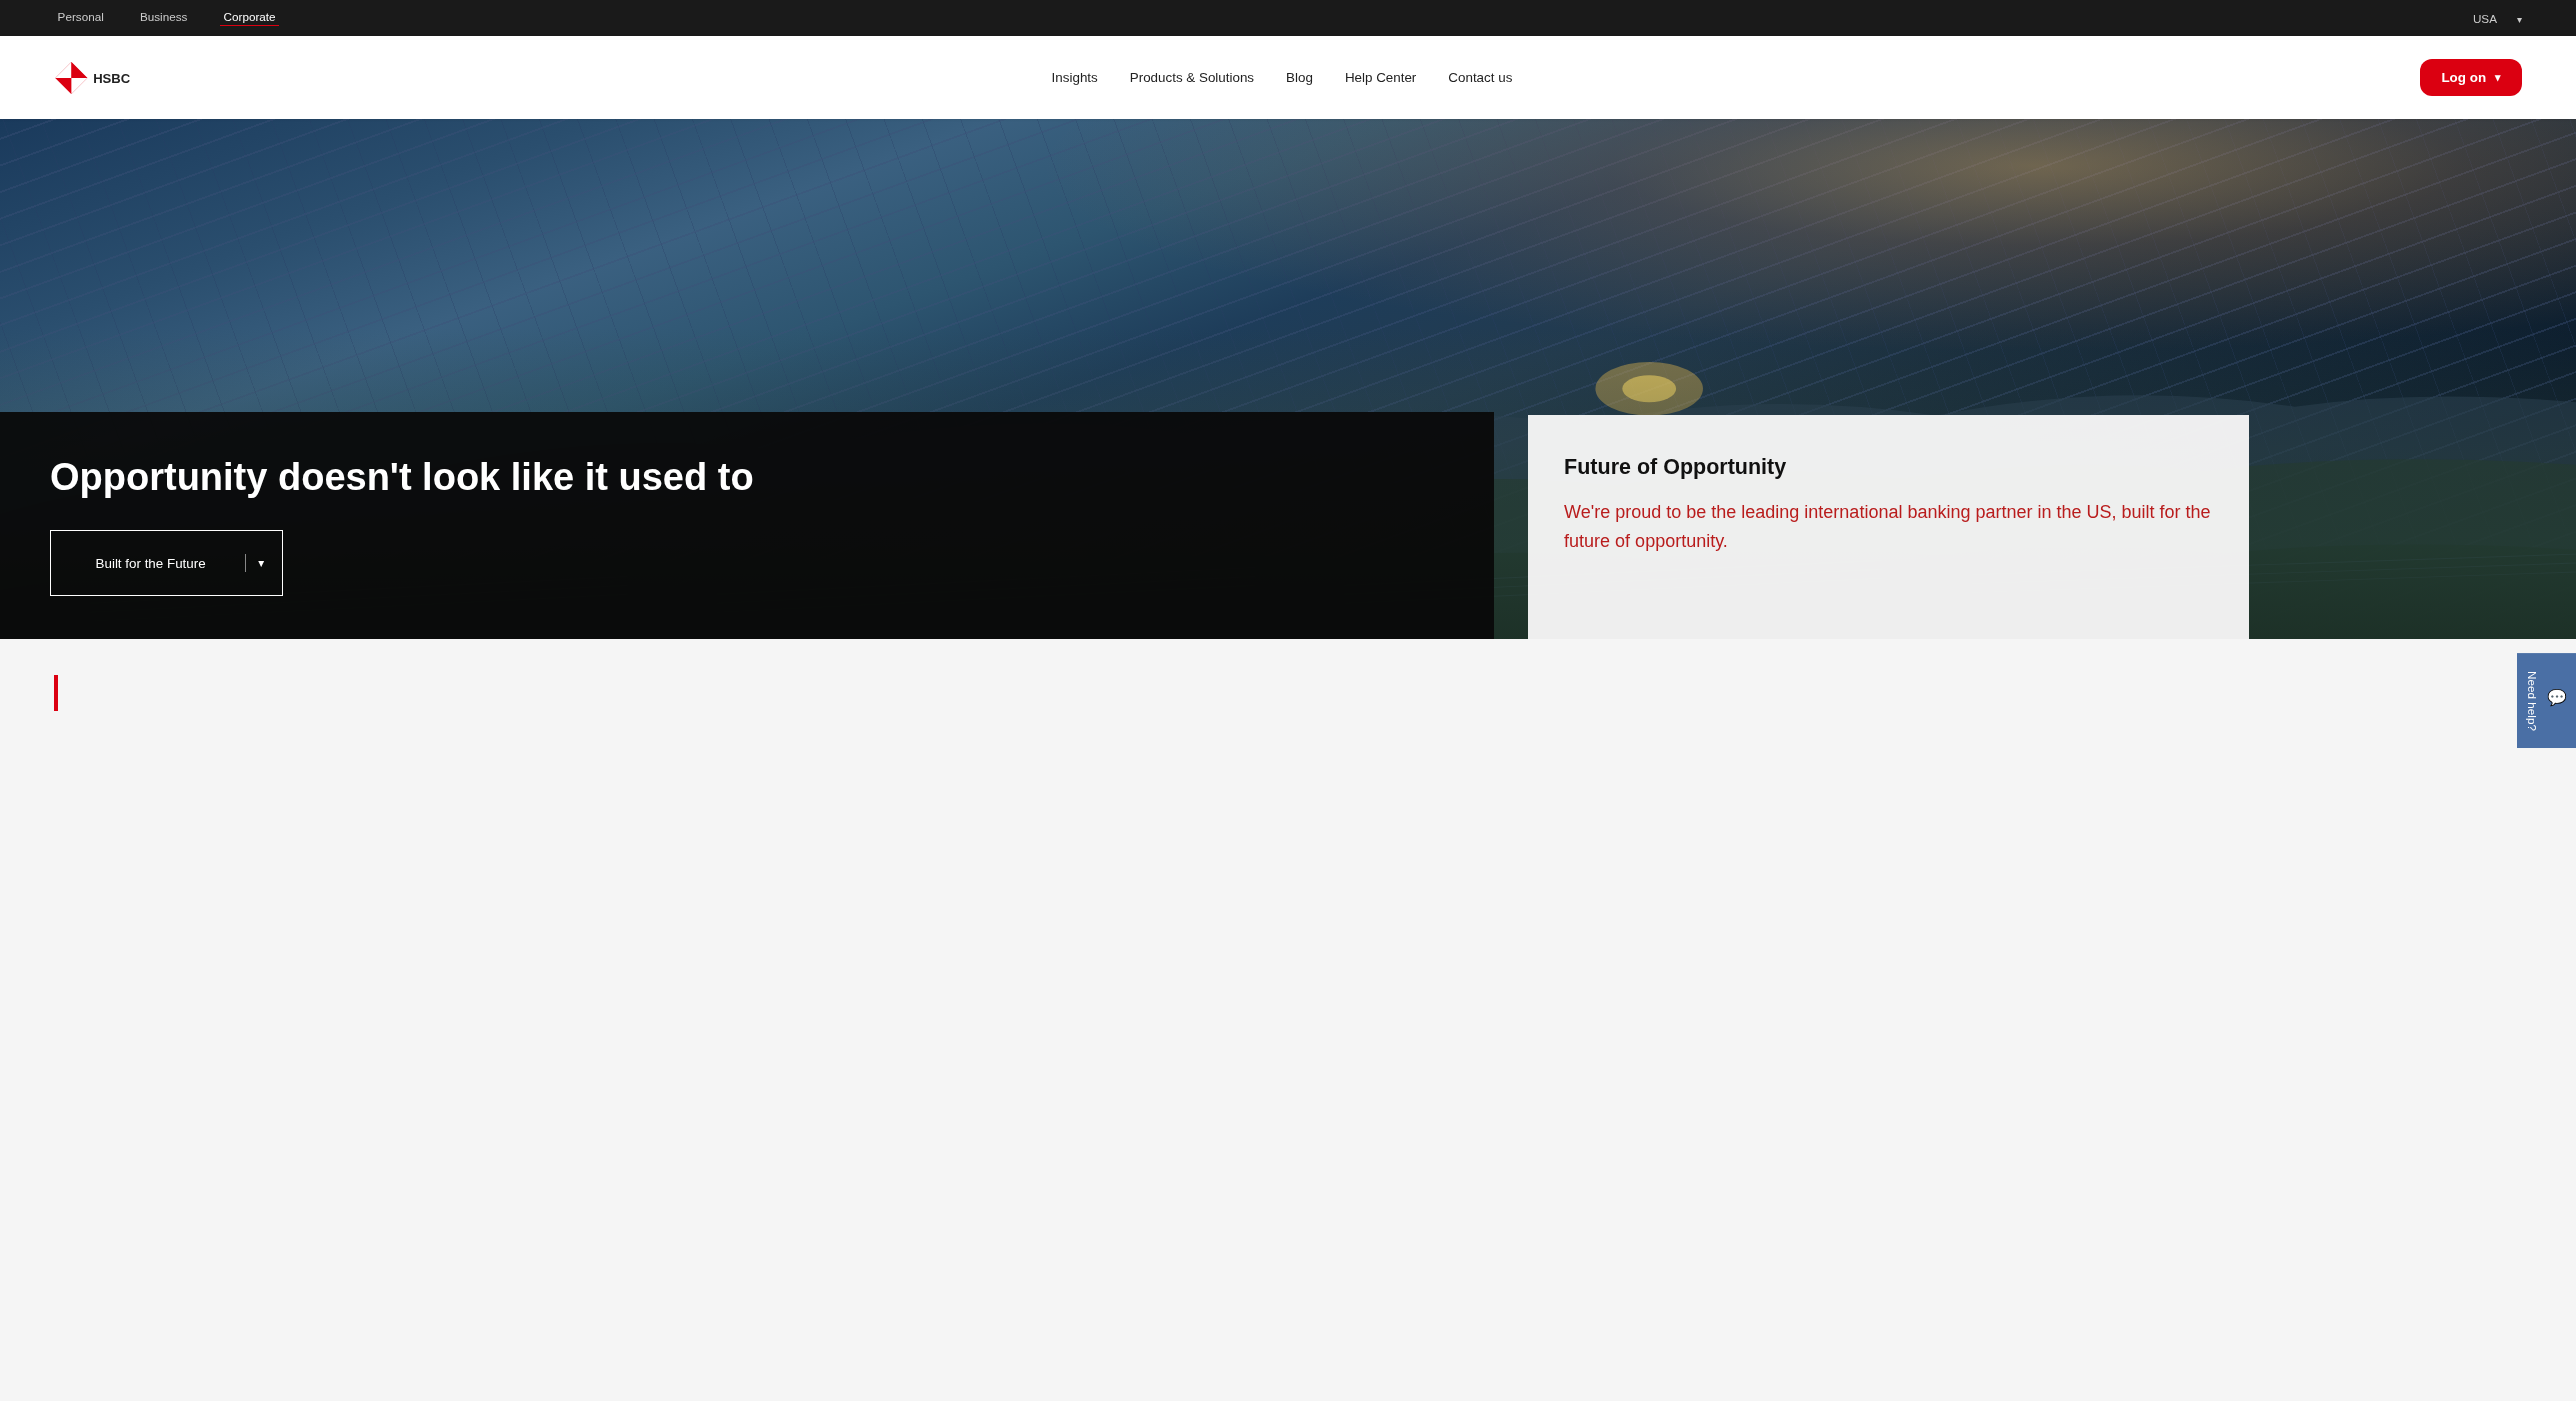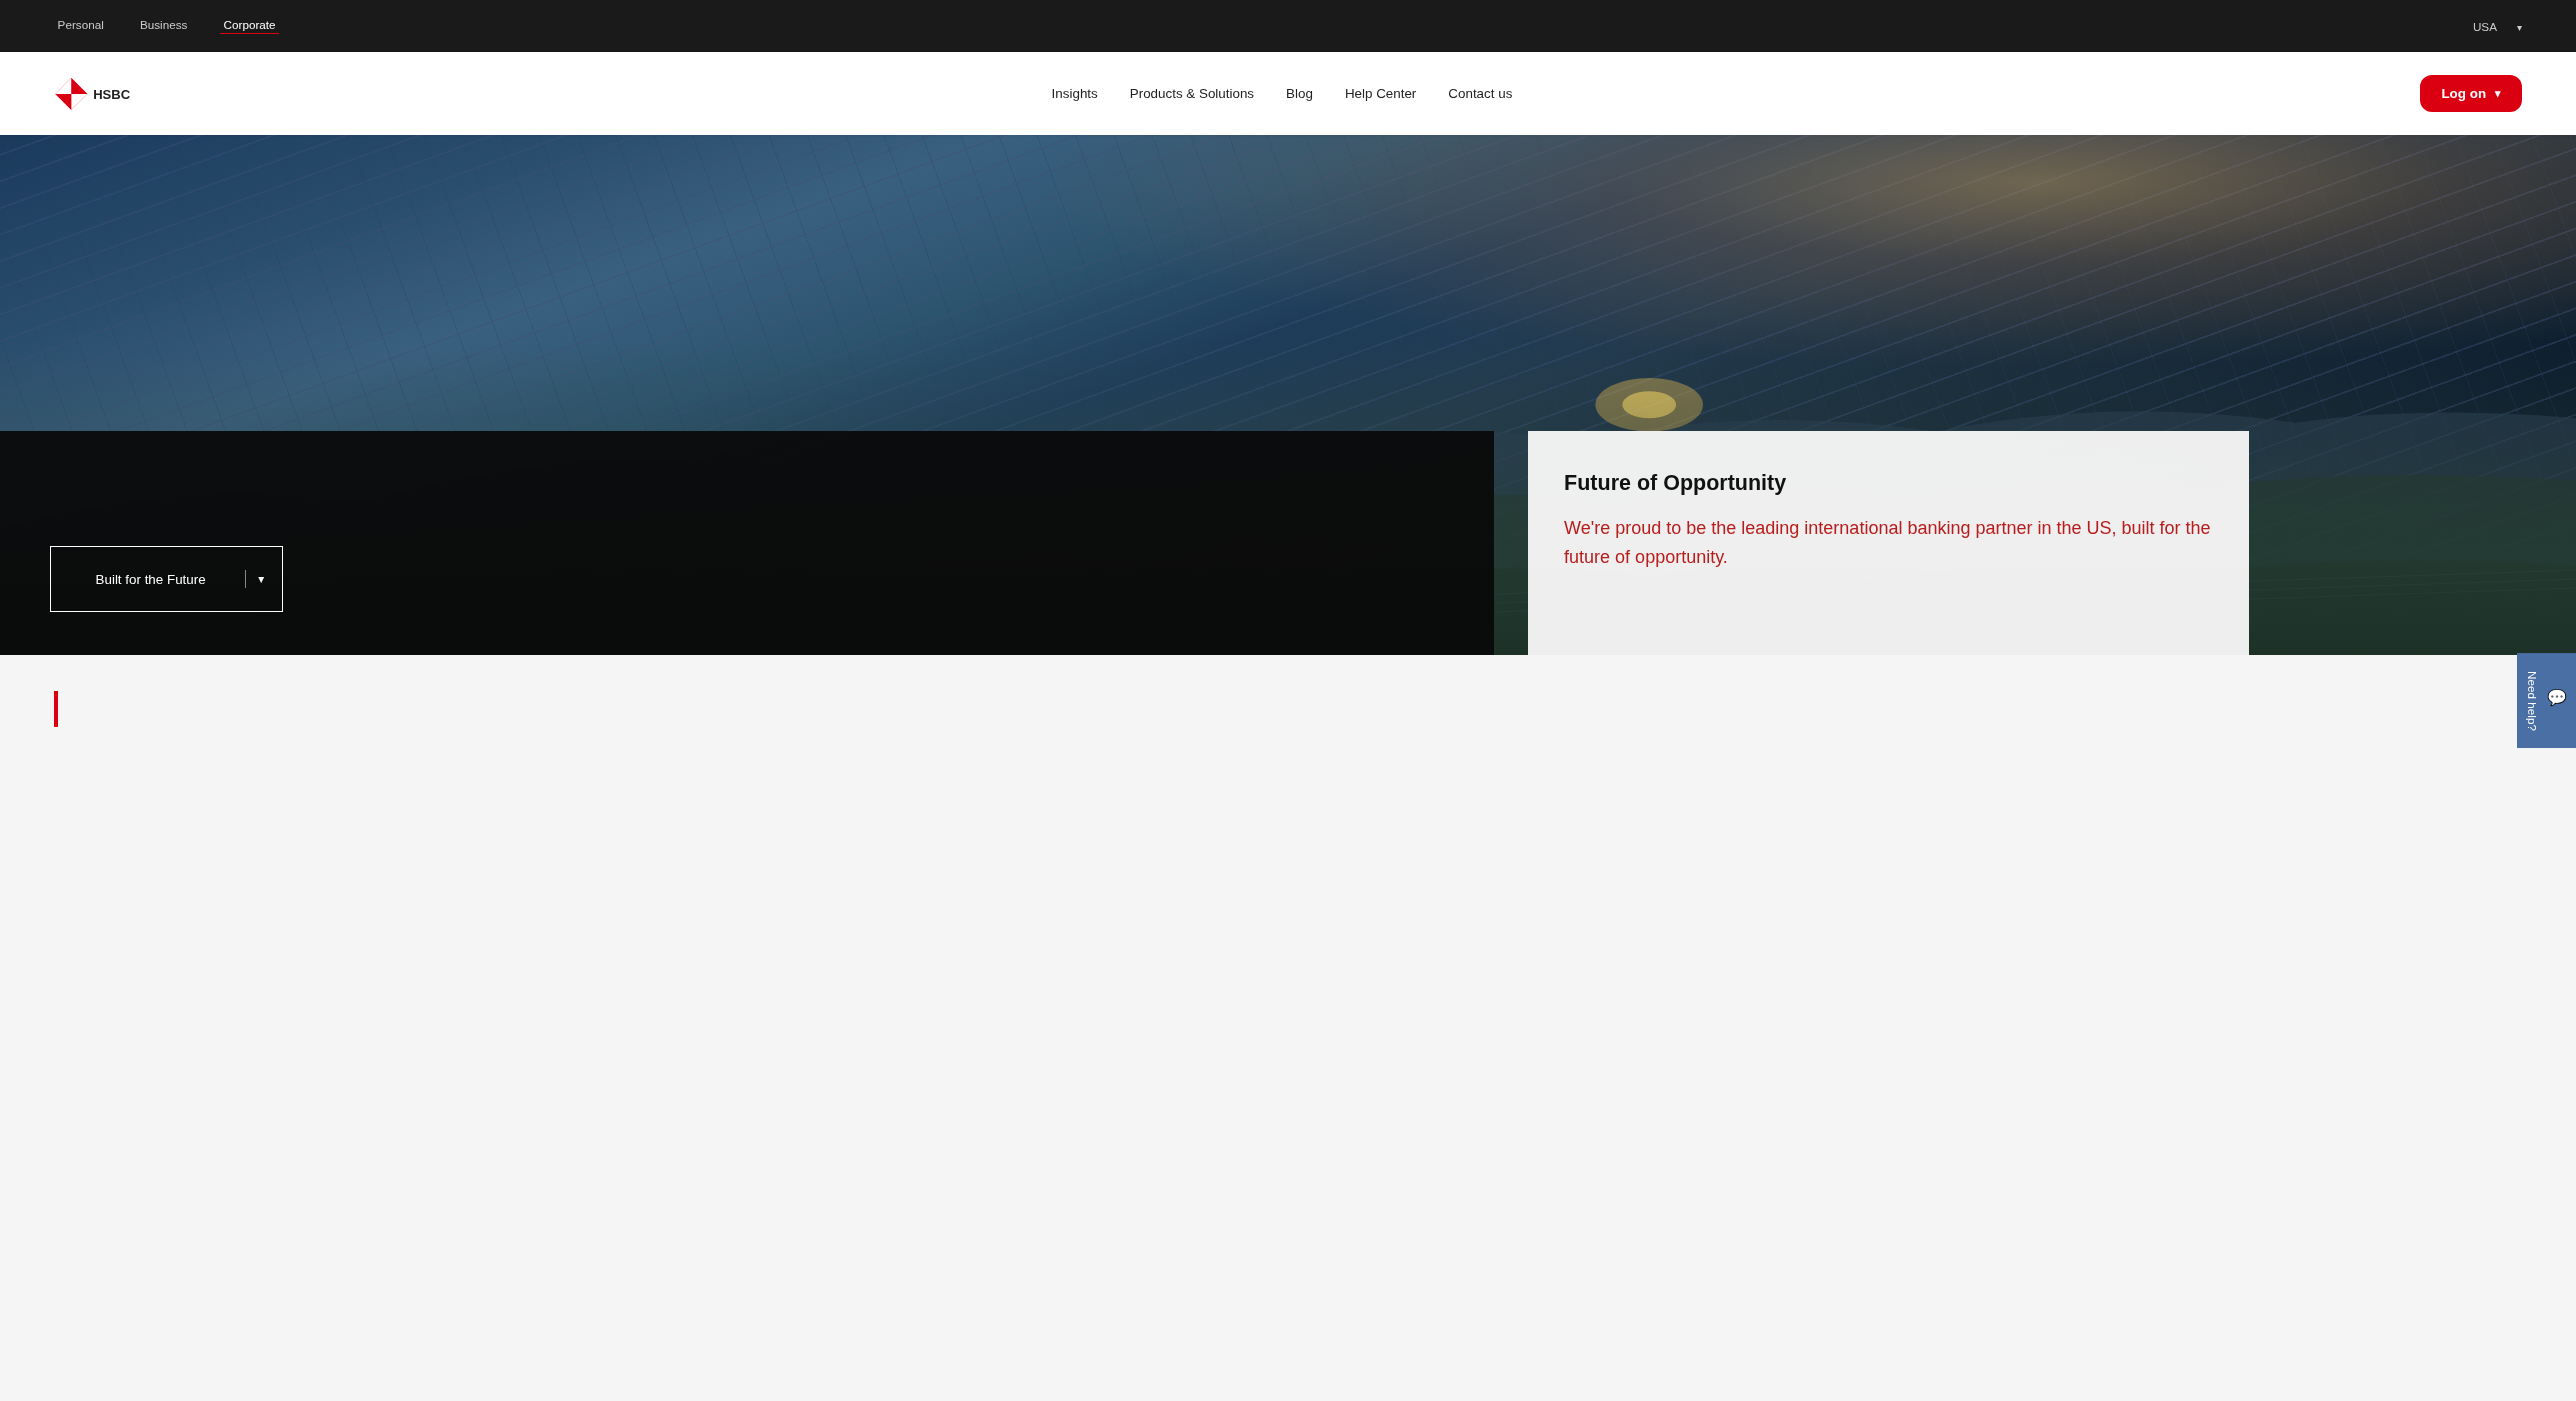--- a/index.html
+++ b/index.html
@@ -5,21 +5,21 @@
     * { margin: 0; padding: 0; box-sizing: border-box; }
     body { font-family: 'Arial', sans-serif; background: #f5f5f5; overflow-x: hidden; }
 
     
     .top-bar {
       background: #1a1a1a;
       display: flex;
       align-items: center;
       justify-content: space-between;
       padding: 0 54px;
-      height: 52px;
+      height: 36px;
     }
     .top-bar-left {
       display: flex;
       gap: 29px;
     }
     .top-bar-item {
       color: #ccc;
       font-size: 11.7px;
       cursor: pointer;
       text-decoration: none;
@@ -362,20 +362,21 @@
 
         <circle cx="920" cy="40" r="30" fill="rgba(255,200,80,0.4)"></circle>
         <circle cx="920" cy="40" r="15" fill="rgba(255,220,100,0.6)"></circle>
       </svg>
     </div>
     <div class="mountain-bg"></div>
   </div>
 
   <div class="hero-content">
     <div class="hero-black-box">
+      <h1 class="hero-title">Opportunity doesn't look like it used to</h1>
       <button class="hero-dropdown">
         <span class="hero-dropdown-label">Built for the Future</span>
         <span class="hero-dropdown-divider"></span>
         <span class="hero-dropdown-chevron">▾</span>
       </button>
     </div>
 
     <div class="hero-info-card">
       <h2 class="hero-info-title">Future of Opportunity</h2>
       <p class="hero-info-text">We're proud to be the leading international banking partner in the US, built for the future of opportunity.</p>

